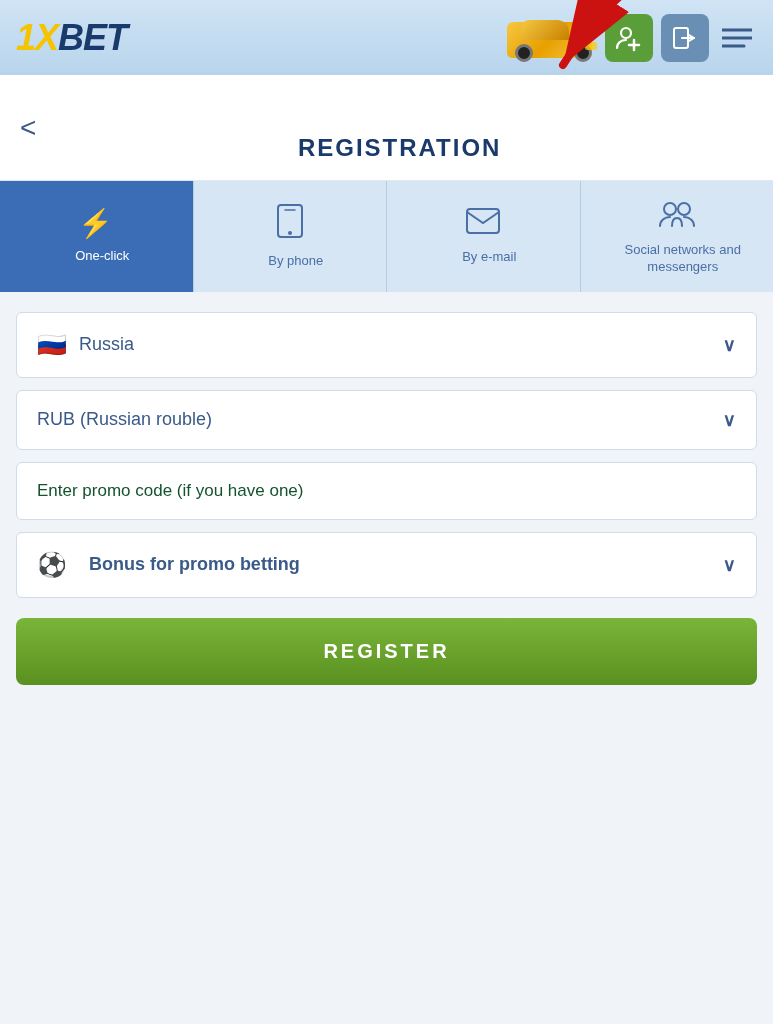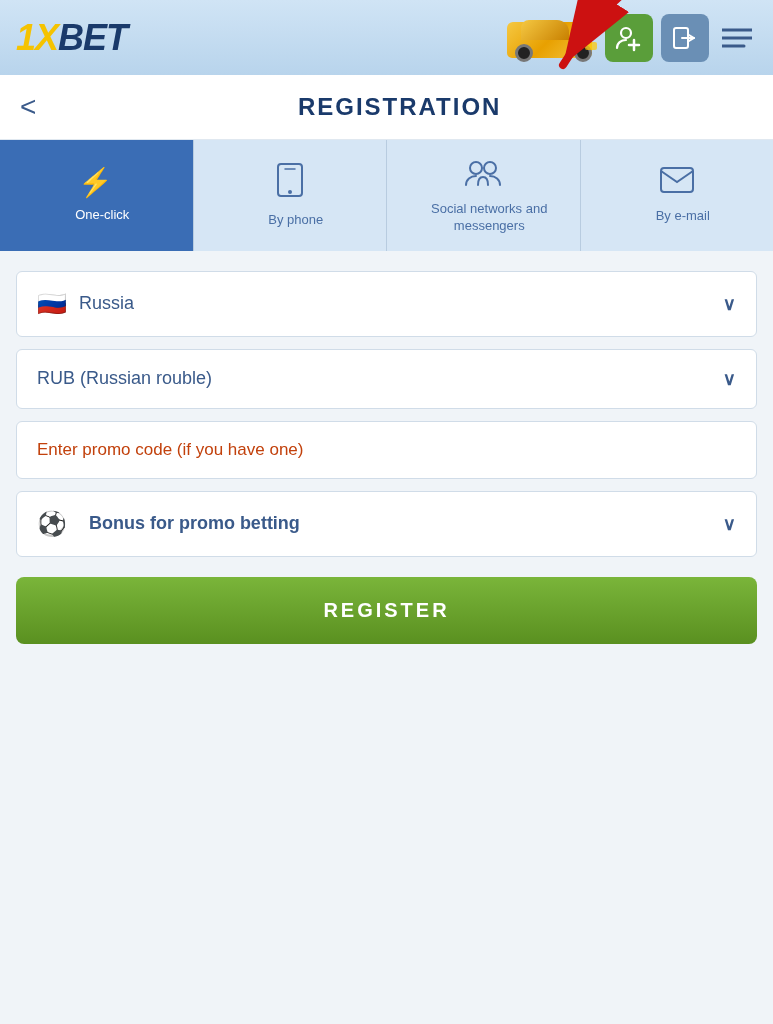--- a/index.html
+++ b/index.html
@@ -81,20 +81,21 @@
       line-height: 1;
     }
     .page-title {
       flex: 1;
       text-align: center;
       font-size: 24px;
       font-weight: 900;
       color: #1a3a6b;
       letter-spacing: 2px;
       text-transform: uppercase;
+      margin-top: 41px;
     }
 
     
     .reg-tabs {
       display: flex;
       width: 100%;
       border-bottom: none;
     }
     .reg-tab {
       flex: 1;
@@ -152,21 +153,21 @@
       padding: 18px 20px;
       display: flex;
       align-items: center;
       justify-content: space-between;
       cursor: pointer;
       font-size: 18px;
       color: #3a5a8a;
       font-weight: 500;
     }
     .form-input {
-      color: #c2410c;
+      color: #14532d;
       font-weight: 400;
       cursor: text;
       font-size: 17px;
     }
     .select-left {
       display: flex;
       align-items: center;
       gap: 12px;
     }
     .flag {
@@ -286,39 +287,39 @@
         <rect x="1" y="1" width="24" height="32" rx="3" stroke="#4a6fa5" stroke-width="2" fill="none"></rect>
         <line x1="8" y1="6" x2="18" y2="6" stroke="#4a6fa5" stroke-width="1.5" stroke-linecap="round"></line>
         <circle cx="13" cy="29" r="2" fill="#4a6fa5"></circle>
         <rect x="4" y="10" width="18" height="16" rx="1" fill="#d6e6f5"></rect>
       </svg>
     </span>
     <span class="tab-label">By phone</span>
   </button>
   <button class="reg-tab">
     <span class="tab-icon">
+      <svg width="34" height="26" viewBox="0 0 34 26" fill="none">
+        <rect x="1" y="1" width="32" height="24" rx="3" stroke="#4a6fa5" stroke-width="2" fill="none"></rect>
+        <path d="M1 4L17 15L33 4" stroke="#4a6fa5" stroke-width="2" fill="none"></path>
+      </svg>
+    </span>
+    <span class="tab-label">By e-mail</span>
+  </button>
+  <button class="reg-tab">
+    <span class="tab-icon">
       <svg width="38" height="28" viewBox="0 0 38 28" fill="none">
         <circle cx="12" cy="10" r="6" stroke="#4a6fa5" stroke-width="2" fill="none"></circle>
         <circle cx="26" cy="10" r="6" stroke="#4a6fa5" stroke-width="2" fill="none"></circle>
         <path d="M2 27c0-5.5 4.5-9 10-9" stroke="#4a6fa5" stroke-width="2" stroke-linecap="round" fill="none"></path>
         <path d="M36 27c0-5.5-4.5-9-10-9" stroke="#4a6fa5" stroke-width="2" stroke-linecap="round" fill="none"></path>
         <path d="M14 27c0-5.5 2-8 5-8s5 2.5 5 8" stroke="#4a6fa5" stroke-width="2" stroke-linecap="round" fill="none"></path>
       </svg>
     </span>
     <span class="tab-label">Social networks and messengers</span>
   </button>
-  <button class="reg-tab">
-    <span class="tab-icon">
-      <svg width="34" height="26" viewBox="0 0 34 26" fill="none">
-        <rect x="1" y="1" width="32" height="24" rx="3" stroke="#4a6fa5" stroke-width="2" fill="none"></rect>
-        <path d="M1 4L17 15L33 4" stroke="#4a6fa5" stroke-width="2" fill="none"></path>
-      </svg>
-    </span>
-    <span class="tab-label">By e-mail</span>
-  </button>
 </div>
 
 <div class="form-area">
 
   <div class="form-select">
     <div class="select-left">
       <span class="flag">🇷🇺</span>
       <span>Russia</span>
     </div>
     <span class="chevron">∨</span>

